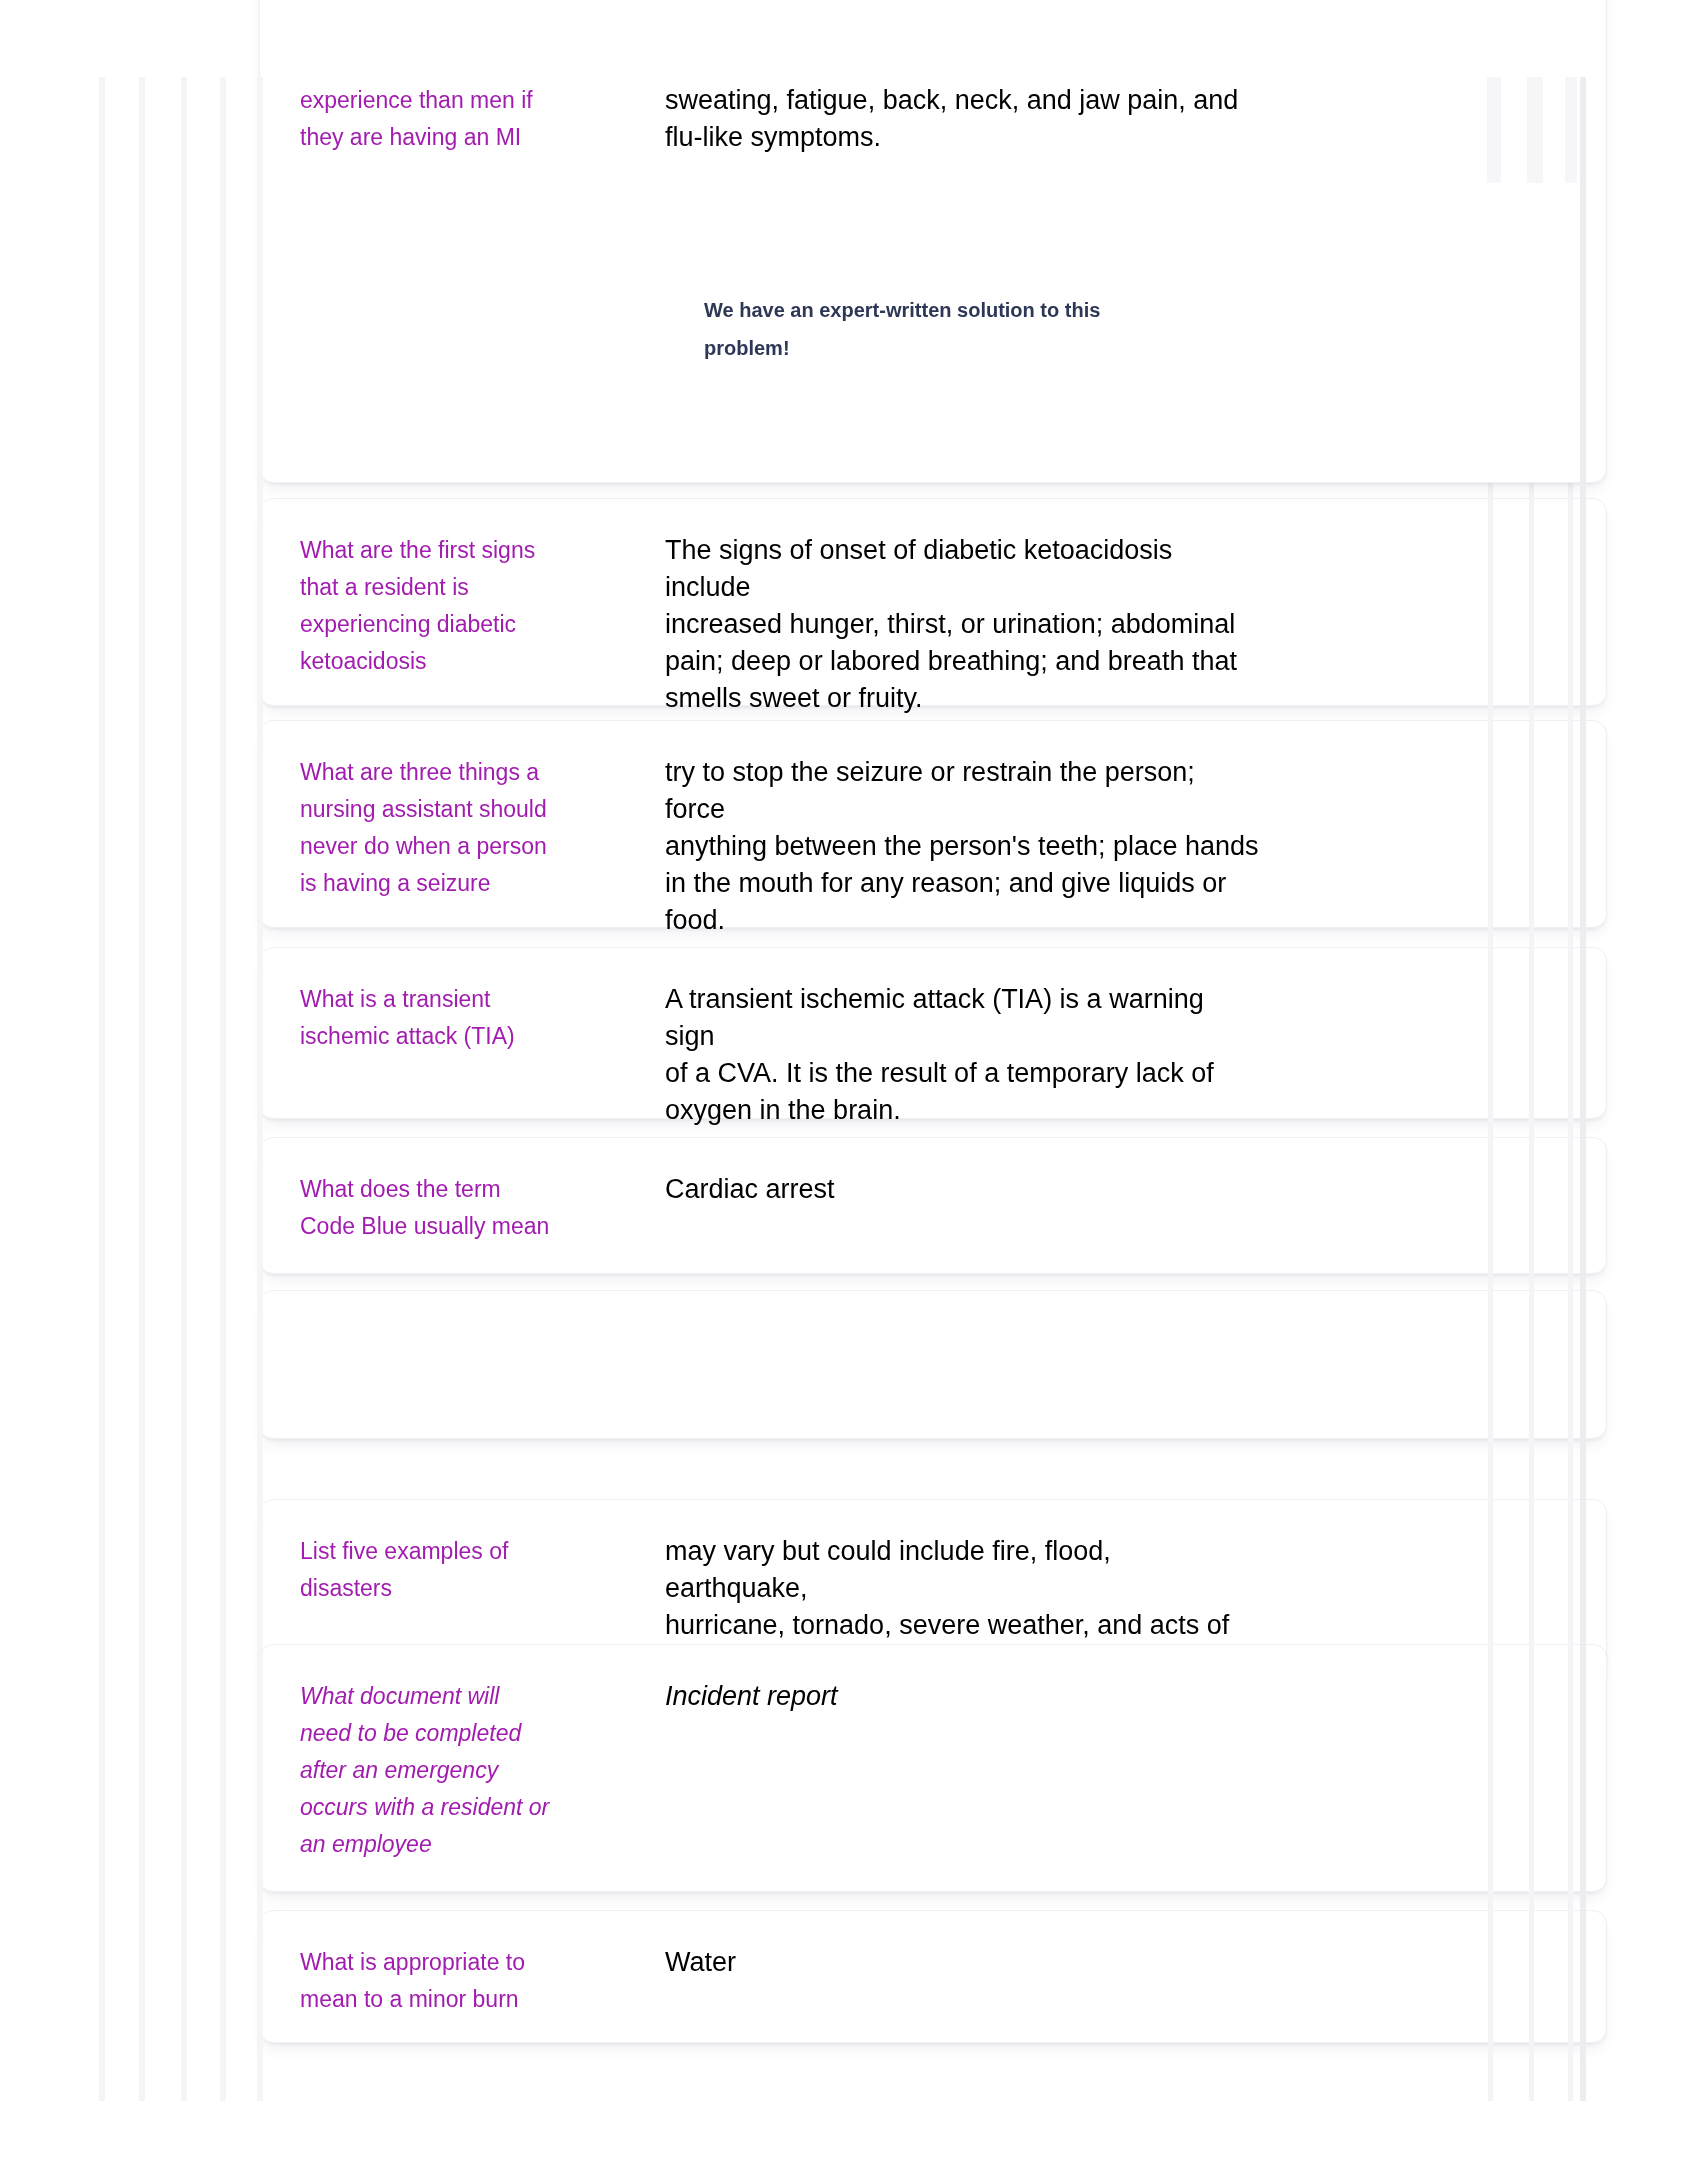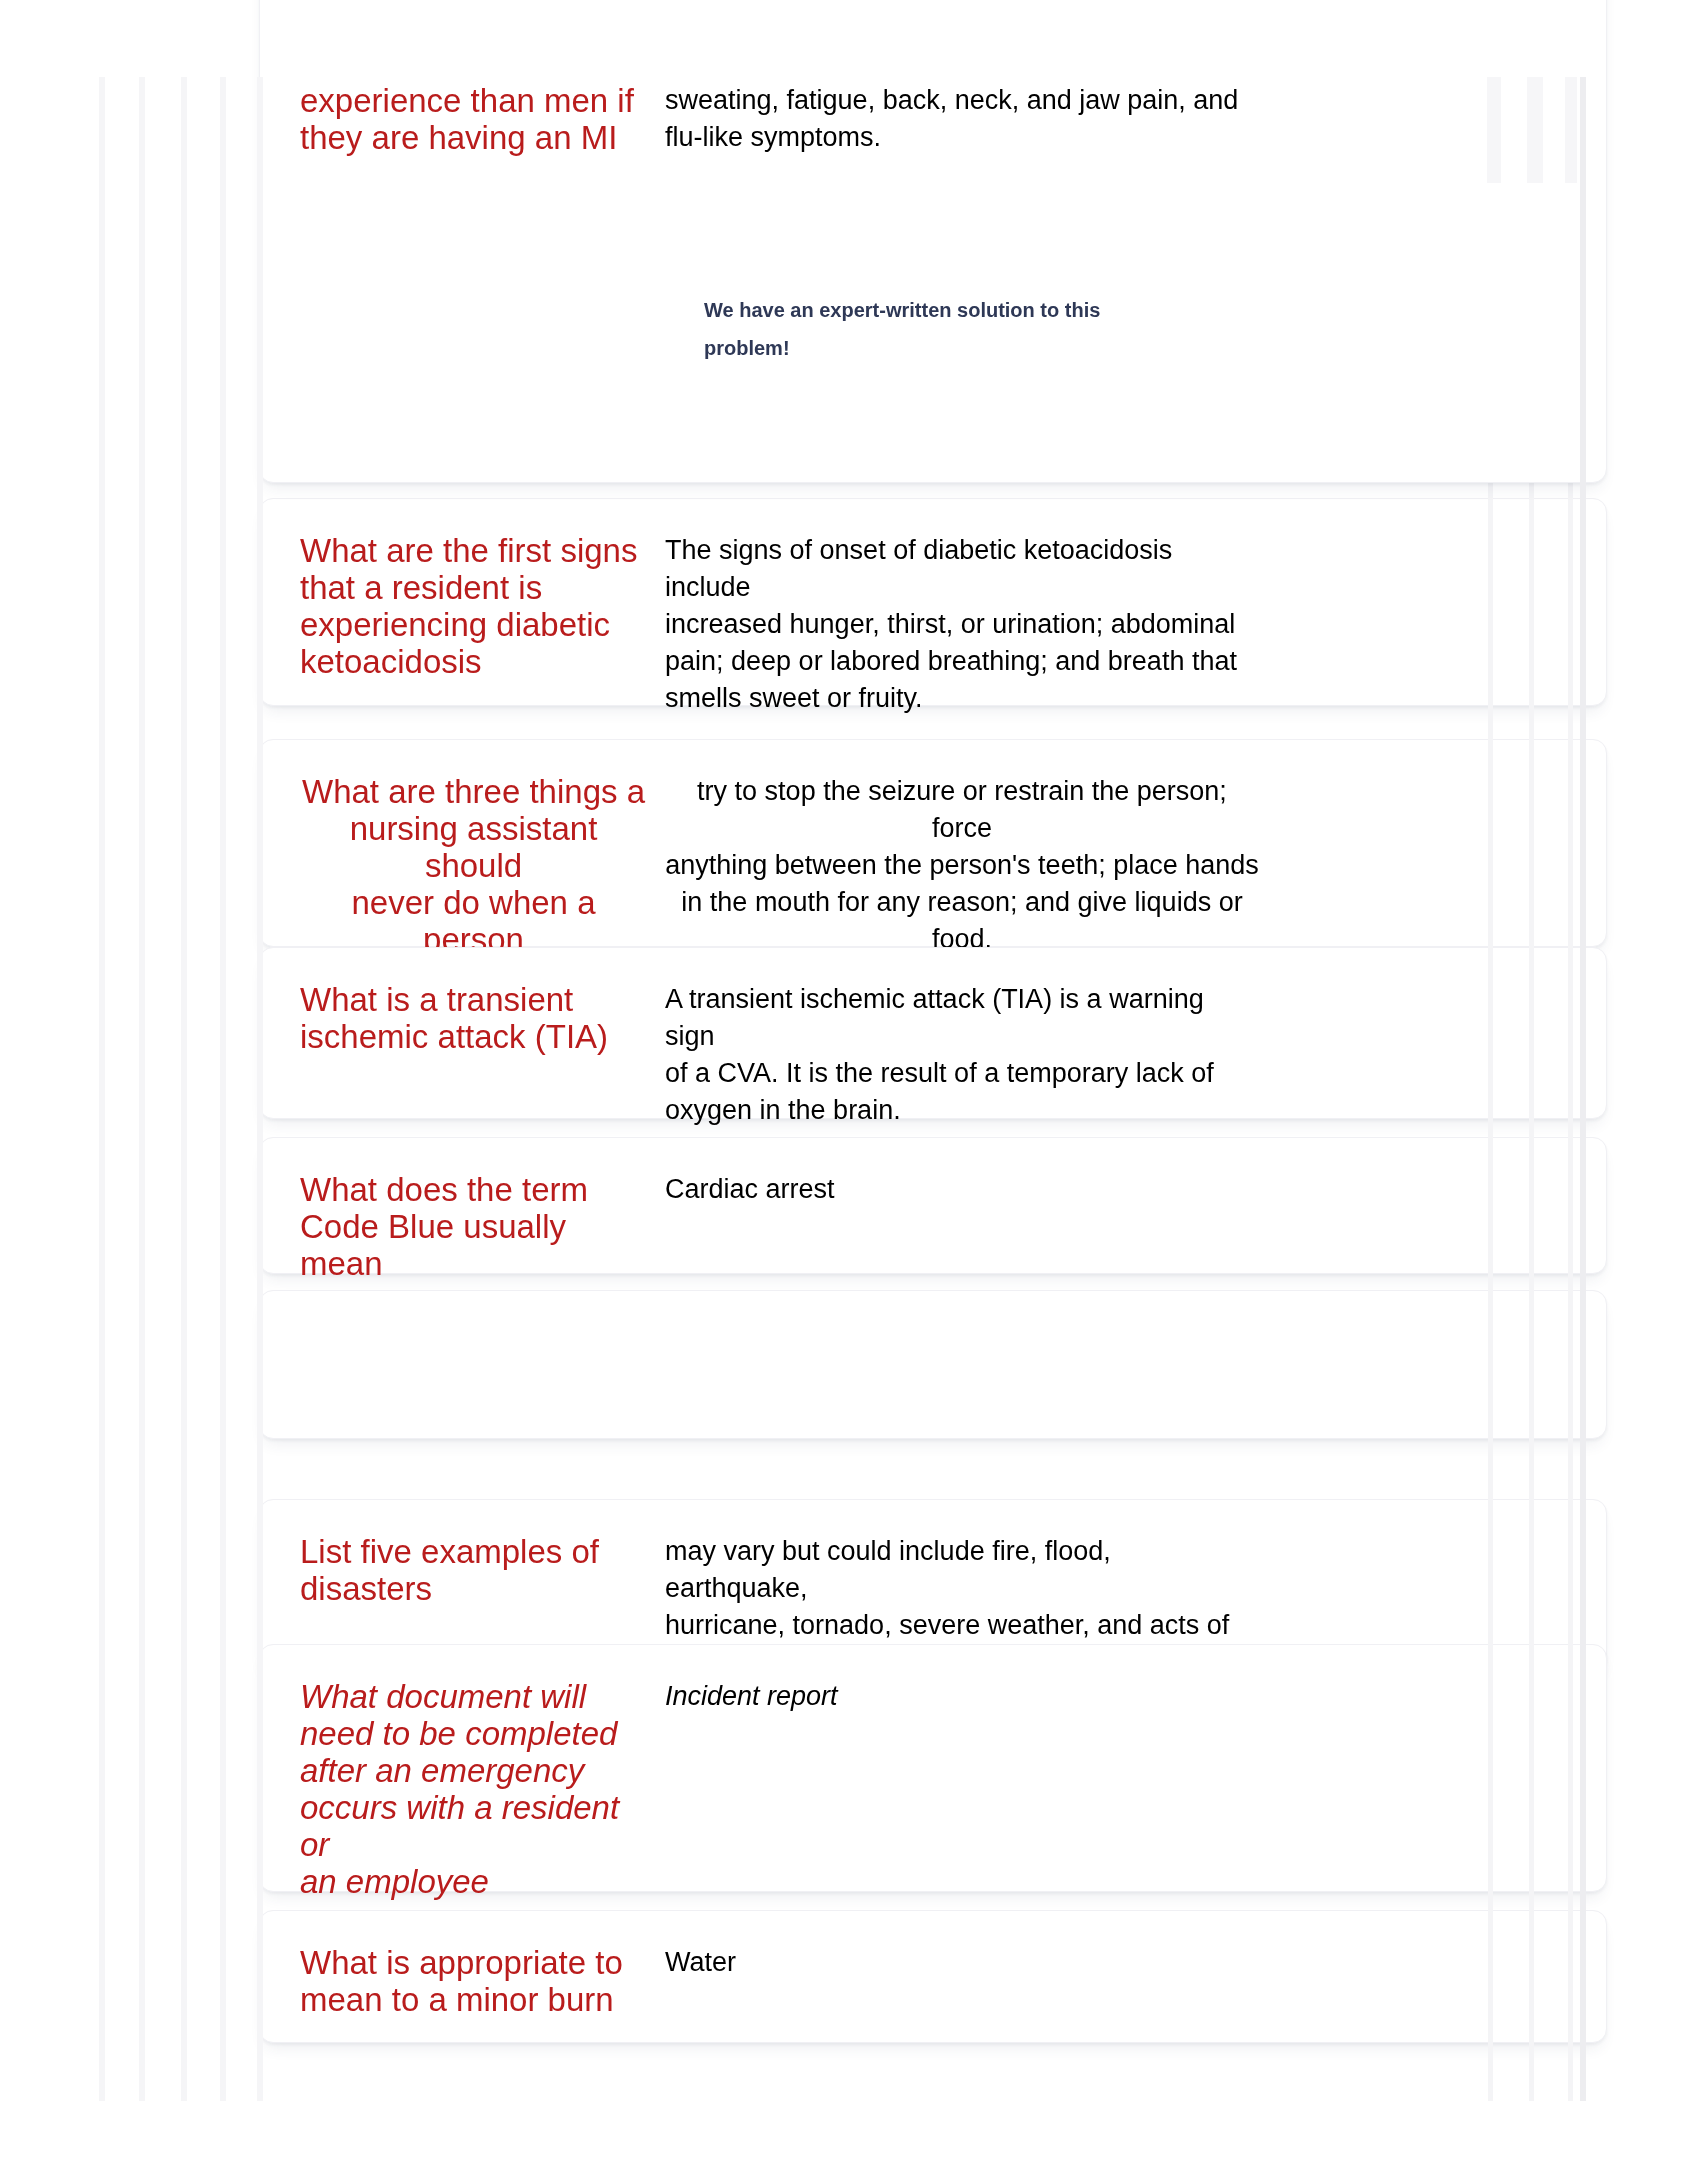--- a/index.html
+++ b/index.html
@@ -20,21 +20,21 @@
     border:1px solid #f0f0f4;
     border-radius:14px;
     box-shadow:0 2px 3px rgba(46,56,86,.05), 0 10px 16px -6px rgba(46,56,86,.09);
     padding:33px 40px 30px 40px;
     z-index:10;
   }
   .card.first{z-index:20;padding-top:140px;}
   .qa-row{display:flex;align-items:flex-start;}
   .term{
     width:347px;flex:none;
-    font-size:33px;line-height:37px;color:#b91c1c;
+    font-size:23px;line-height:37px;color:#a21caf;
     white-space:pre-line;
   }
   .definition{
     margin-left:18px;width:594px;flex:none;
     font-size:27px;line-height:37px;color:#000000;
     white-space:pre-line;
   }
   .promo{
     display:block;
     margin-left:404px;margin-top:135px;
@@ -73,21 +73,21 @@
 that a resident is
 experiencing diabetic
 ketoacidosis</div>
       <div class="definition">The signs of onset of diabetic ketoacidosis include
 increased hunger, thirst, or urination; abdominal
 pain; deep or labored breathing; and breath that
 smells sweet or fruity.</div>
     </div>
   </section>
 
-  <section class="card" style="top:739px;height:208px;text-align:center;">
+  <section class="card" style="top:720px;height:208px;">
     <div class="qa-row">
       <div class="term">What are three things a
 nursing assistant should
 never do when a person
 is having a seizure</div>
       <div class="definition">try to stop the seizure or restrain the person; force
 anything between the person's teeth; place hands
 in the mouth for any reason; and give liquids or
 food.</div>
     </div>

